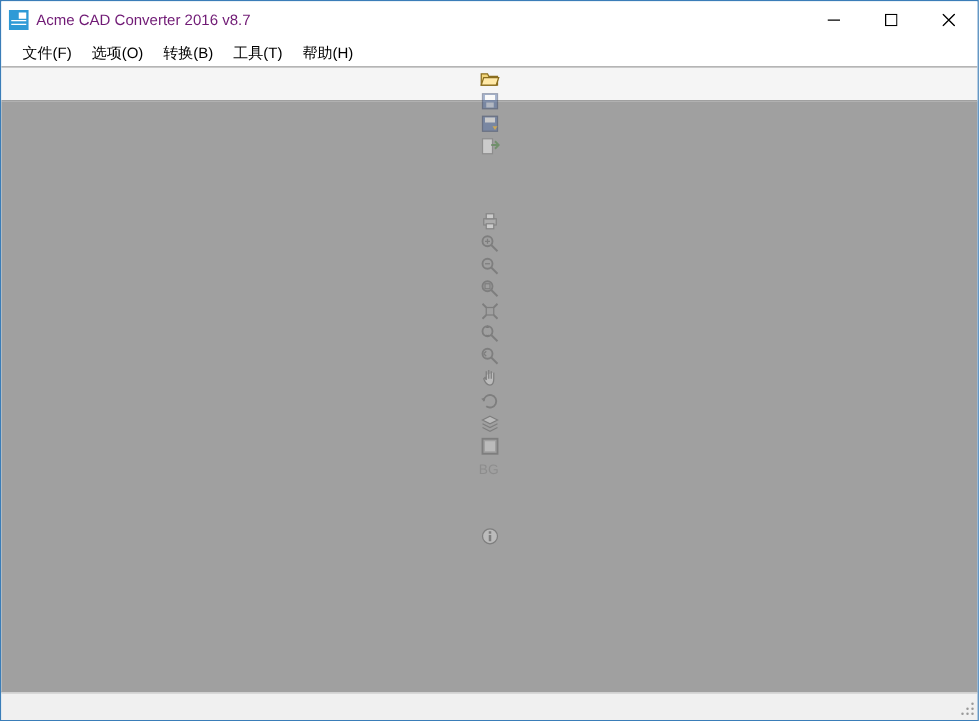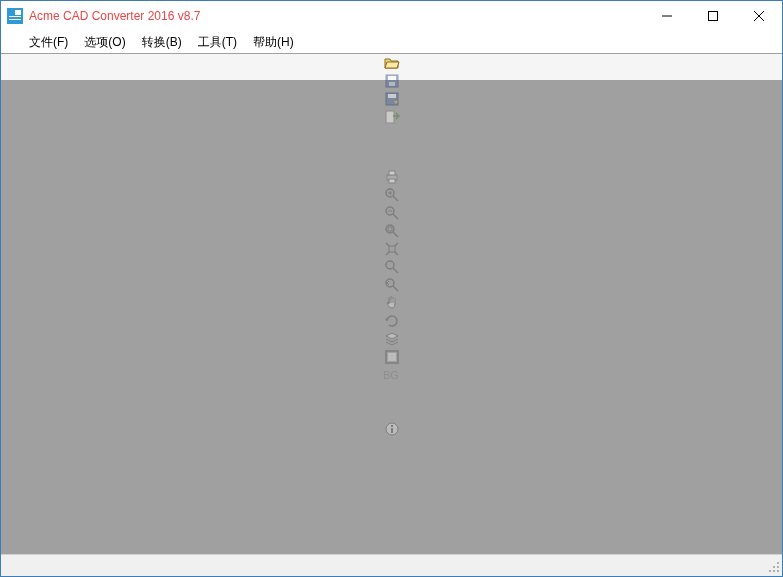--- a/index.html
+++ b/index.html
@@ -15,33 +15,33 @@
   }
 
   
   .titlebar {
     height: 30px;
     display:flex; align-items:center;
     padding: 0 0 0 6px;
     background:#fff;
   }
   .titlebar .appicon { width:16px; height:16px; margin-right:6px; flex:0 0 auto; }
-  .titlebar .title { flex:1 1 auto; font-size:12px; color:#ef4444; }
+  .titlebar .title { flex:1 1 auto; font-size:12px; color:#701a75; }
   .winbtns { display:flex; height:100%; }
   .winbtn {
     width:46px; height:30px;
     display:flex; align-items:center; justify-content:center;
     color:#000;
   }
 
   
   .menubar {
     height: 22px;
     display:flex; align-items:center;
-    padding: 0 20px;
+    padding: 0 9px;
     background:#fff;
     font-size:12px;
   }
   .menuitem {
     padding: 2px 8px;
     cursor:default;
   }
 
   
   .toolbar {

